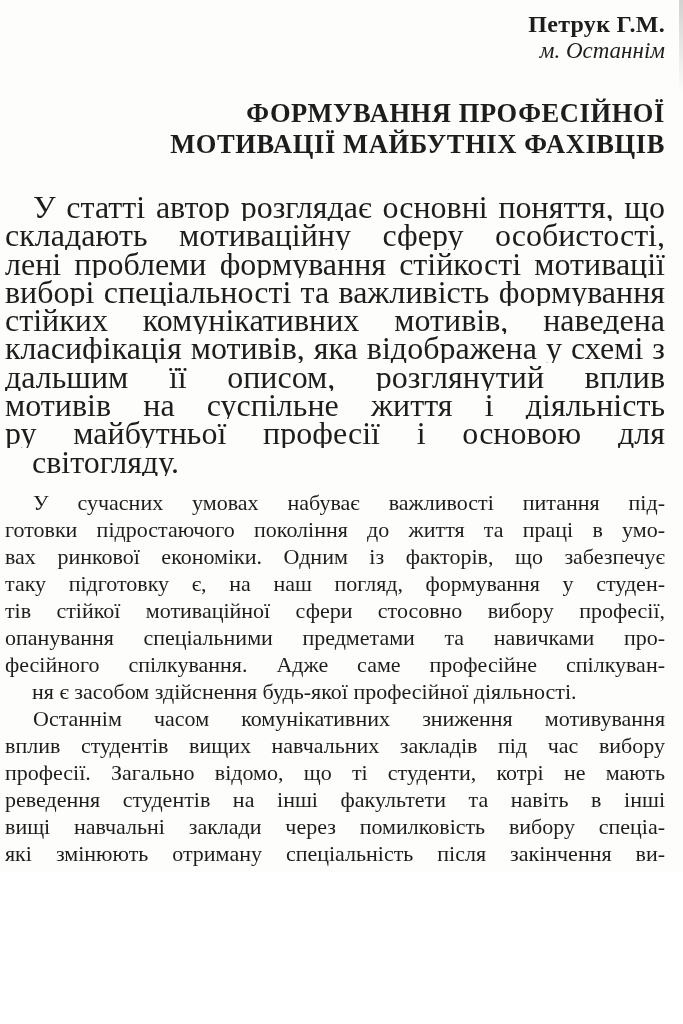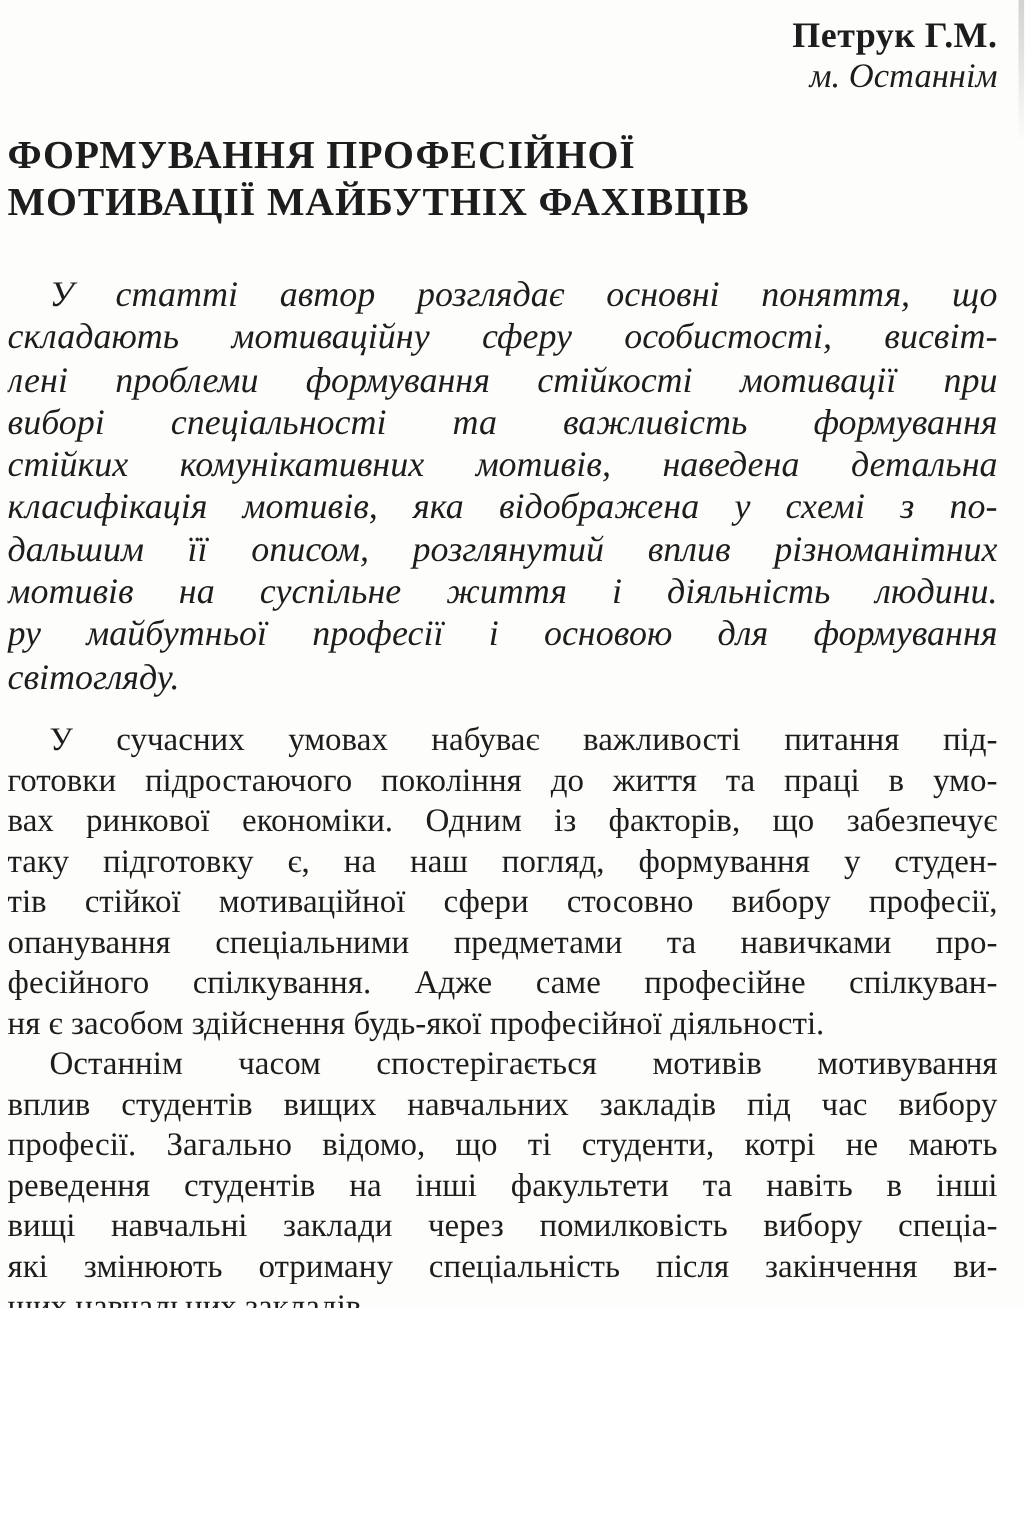--- a/index.html
+++ b/index.html
@@ -33,31 +33,30 @@
     line-height: 28px;
     letter-spacing: 0.3px;
   }
   .header-location {
     text-align: right;
     font-style: italic;
     font-size: 23px;
     line-height: 26px;
   }
   .title {
-    margin-top: 24px;
-    text-align: left;
+    margin-top: 34px;
+    text-align: right;
     font-weight: bold;
     font-size: 26.5px;
     line-height: 31px;
     letter-spacing: 0.6px;
   }
   .abstract {
     margin-top: 33px;
-    font-style: italic;
-    font-size: 24px;
+    font-size: 32px;
   }
   .abstract .jline {
     height: 28.3px;
     line-height: 28.3px;
   }
   .bodytext {
     margin-top: 13px;
     font-size: 22px;
   }
   .bodytext .jline {
@@ -68,21 +67,21 @@
     text-align: justify;
     overflow: hidden;
   }
   .jline::after {
     content: "";
     display: inline-block;
     width: 100%;
     height: 0;
   }
   .jline.first { text-indent: 28px; }
-  .jline.last { text-align: left; }
+  .jline.last { text-align: left; margin-left: 27px; }
   .jline.last::after { content: none; }
 </style>
 </head>
 <body>
 
 <div class="page">
   <div class="scan-edge"></div>
 
   <div class="header-author">Петрук Г.М.</div>
 
@@ -111,21 +110,21 @@
         <div class="jline first">У сучасних умовах набуває важливості питання під-</div>
         <div class="jline">готовки підростаючого покоління до життя та праці в умо-</div>
         <div class="jline">вах ринкової економіки. Одним із факторів, що забезпечує</div>
         <div class="jline">таку підготовку є, на наш погляд, формування у студен-</div>
         <div class="jline">тів стійкої мотиваційної сфери стосовно вибору професії,</div>
         <div class="jline">опанування спеціальними предметами та навичками про-</div>
         <div class="jline">фесійного спілкування. Адже саме професійне спілкуван-</div>
         <div class="jline last">ня є засобом здійснення будь-якої професійної діяльності.</div>
       </div>
     <div>
-        <div class="jline first">Останнім часом спостерігається мотивів мотивування</div>
+        <div class="jline first">Останнім часом комунікативних зниження мотивування</div>
         <div class="jline">вплив студентів вищих навчальних закладів під час вибору</div>
         <div class="jline">професії. Загально відомо, що ті студенти, котрі не мають</div>
         <div class="jline">реведення студентів на інші факультети та навіть в інші</div>
         <div class="jline">вищі навчальні заклади через помилковість вибору спеціа-</div>
         <div class="jline">які змінюють отриману спеціальність після закінчення ви-</div>
         <div class="jline last">щих навчальних закладів.</div>
       </div>
   </div>
 </div>
 

